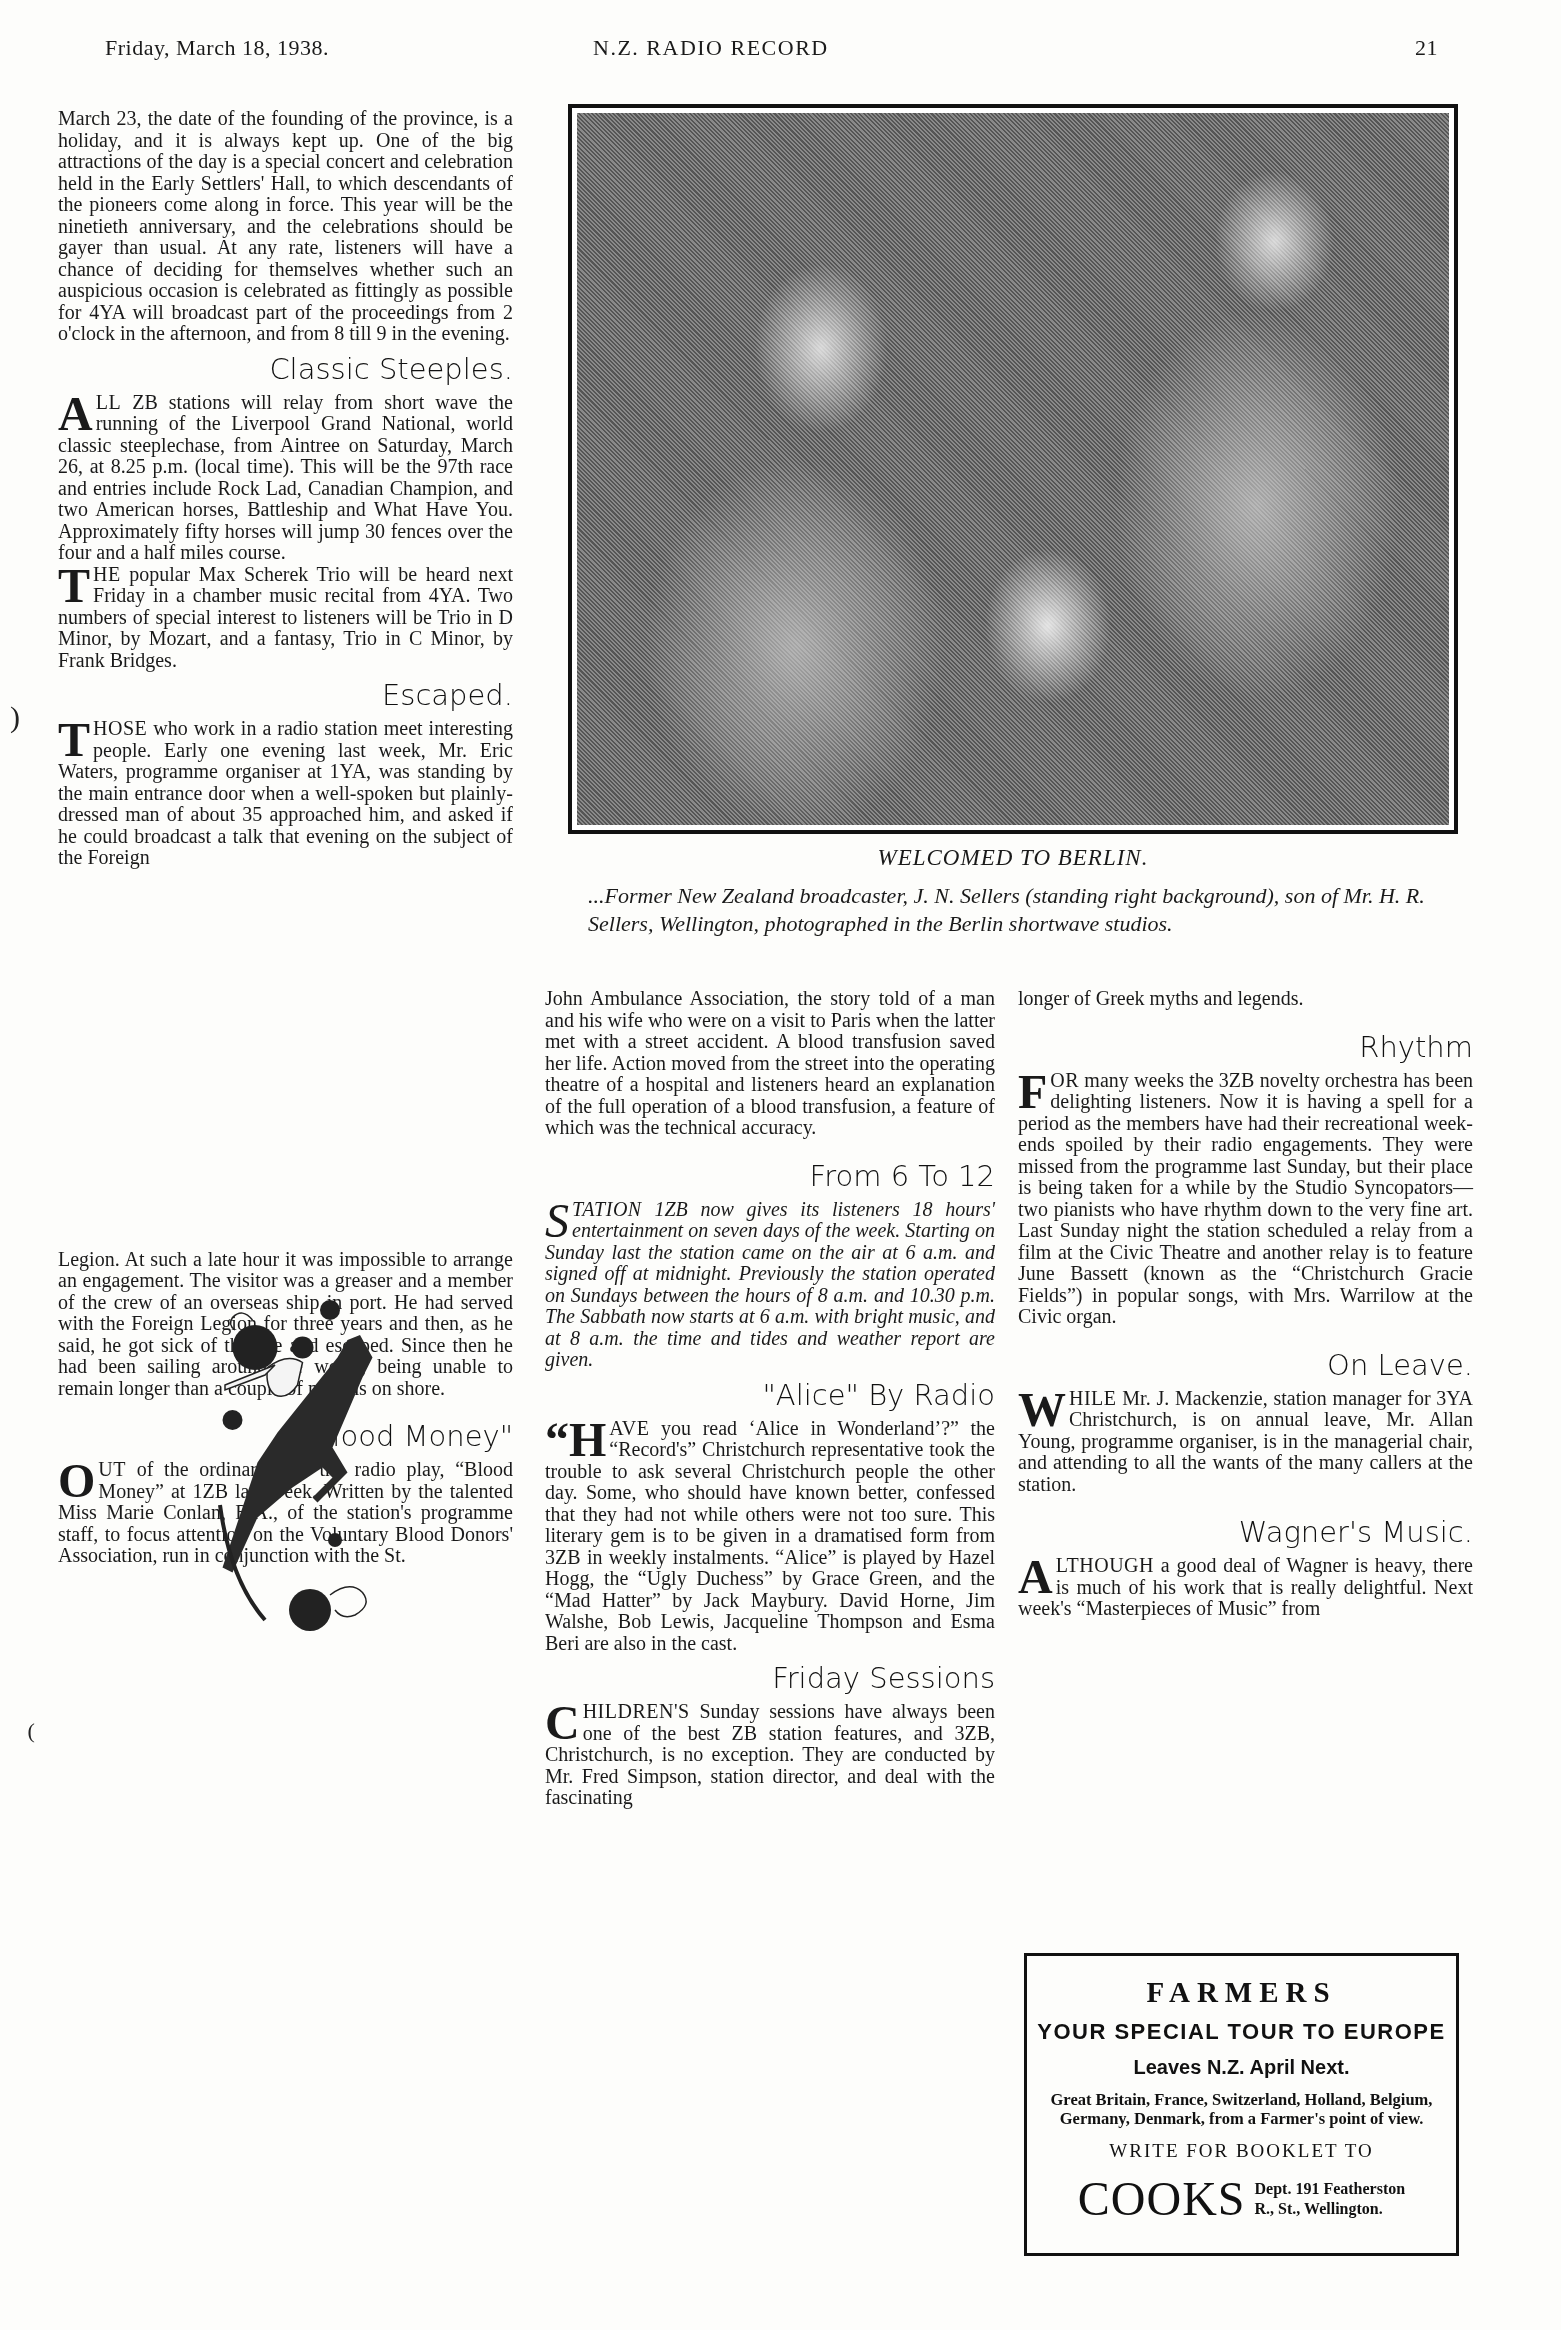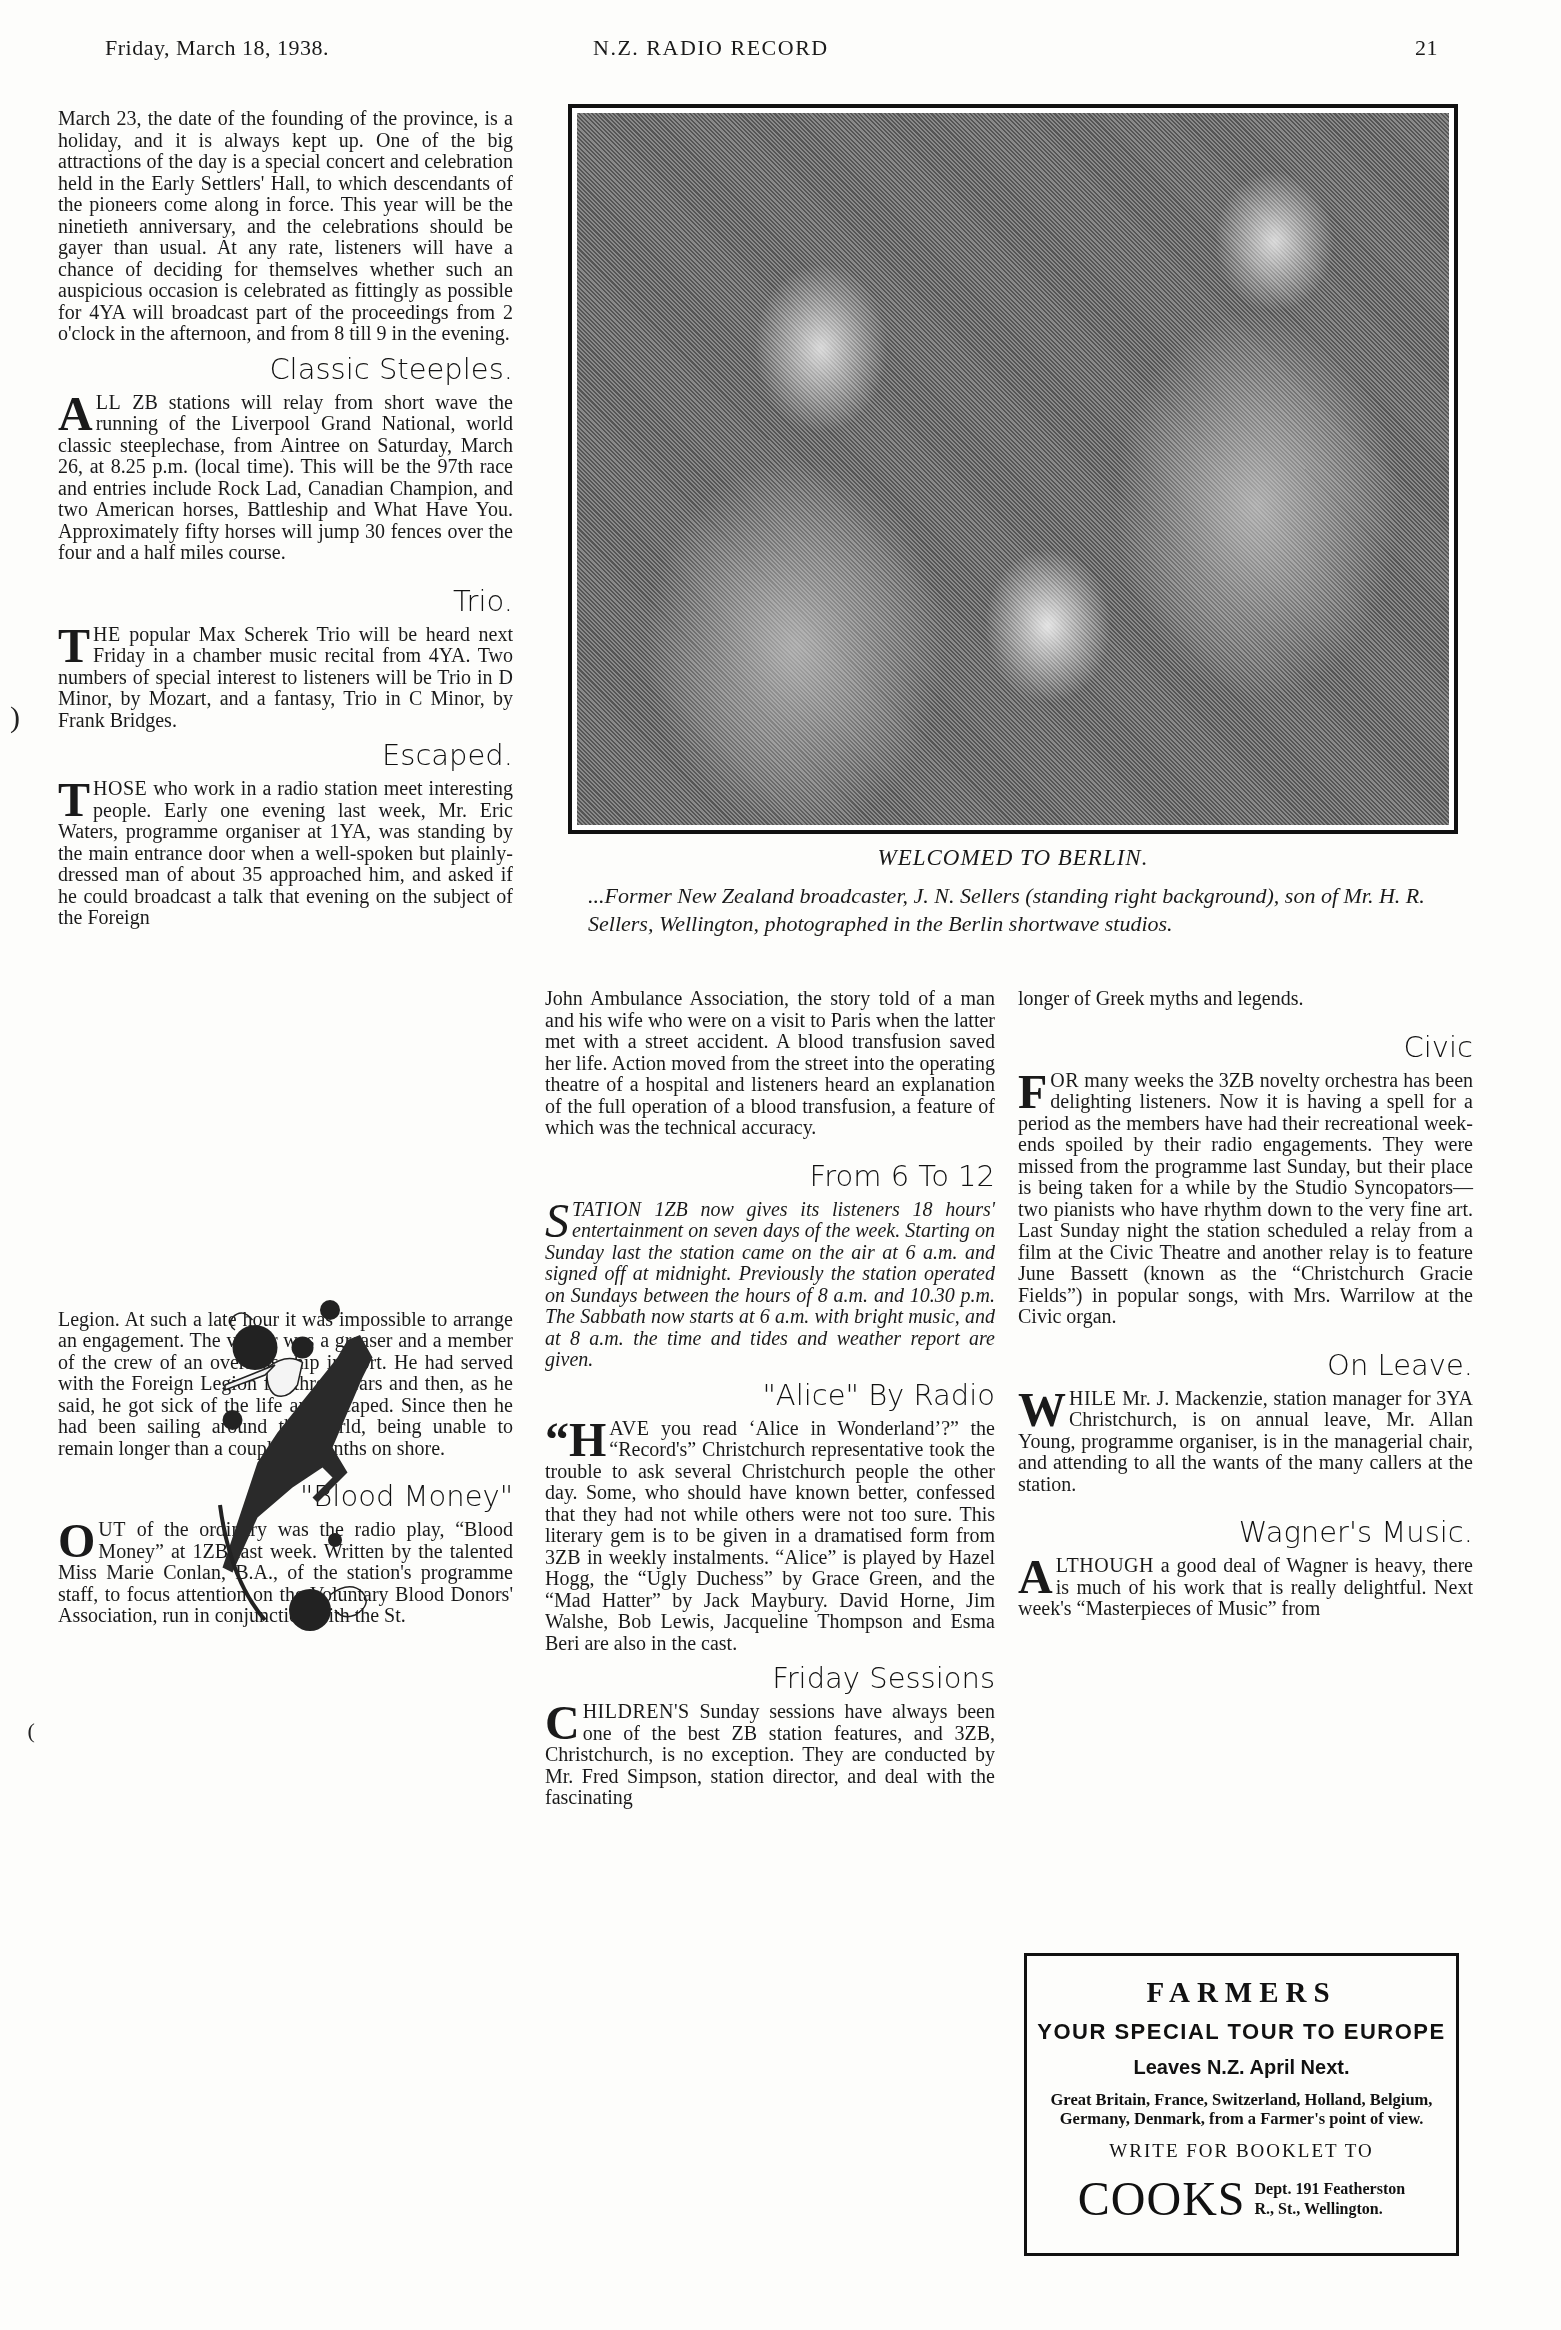--- a/index.html
+++ b/index.html
@@ -80,21 +80,20 @@
 </div>
 
 <div class="col col1">
   <p>March 23, the date of the founding of the province, is a holiday, and it is always kept up. One of the big attractions of the day is a special concert and celebration held in the Early Settlers' Hall, to which descendants of the pioneers come along in force. This year will be the ninetieth anniversary, and the celebrations should be gayer than usual. At any rate, listeners will have a chance of deciding for themselves whether such an auspicious occasion is celebrated as fittingly as possible for 4YA will broadcast part of the proceedings from 2 o'clock in the afternoon, and from 8 till 9 in the evening.</p>
 
   <div class="head">Classic Steeples.</div>
   <p>
     <span class="dropcap">A</span><span class="lead-caps">LL</span> <span>ZB stations will relay from short wave the running of the Liverpool Grand National, world classic steeplechase, from Aintree on Saturday, March 26, at 8.25 p.m. (local time). This will be the 97th race and entries include Rock Lad, Canadian Champion, and two American horses, Battleship and What Have You. Approximately fifty horses will jump 30 fences over the four and a half miles course.</span>
   </p>
 
-  <div class="head" style="margin-top:20px">Trio.</div>
   <p>
     <span class="dropcap">T</span><span class="lead-caps">HE</span> <span>popular Max Scherek Trio will be heard next Friday in a chamber music recital from 4YA. Two numbers of special interest to listeners will be Trio in D Minor, by Mozart, and a fantasy, Trio in C Minor, by Frank Bridges.</span>
   </p>
 
   <div class="head">Escaped.</div>
   <p>
     <span class="dropcap">T</span><span class="lead-caps">HOSE</span> <span>who work in a radio station meet interesting people. Early one evening last week, Mr. Eric Waters, programme organiser at 1YA, was standing by the main entrance door when a well-spoken but plainly-dressed man of about 35 approached him, and asked if he could broadcast a talk that evening on the subject of the Foreign</span>
   </p>
 
   <div style="height:380px"></div>
@@ -149,21 +148,21 @@
 
   <div class="head">Friday Sessions</div>
   <p>
     <span class="dropcap">C</span><span class="lead-caps">HILDREN'S</span> <span>Sunday sessions have always been one of the best ZB station features, and 3ZB, Christchurch, is no exception. They are conducted by Mr. Fred Simpson, station director, and deal with the fascinating</span>
   </p>
 </div>
 
 <div class="col col3">
   <p>longer of Greek myths and legends.</p>
 
-  <div class="head" style="margin-top:20px">Civic</div>
+  <div class="head" style="margin-top:20px">Rhythm</div>
   <p>
     <span class="dropcap">F</span><span class="lead-caps">OR</span> <span>many weeks the 3ZB novelty orchestra has been delighting listeners. Now it is having a spell for a period as the members have had their recreational week-ends spoiled by their radio engagements. They were missed from the programme last Sunday, but their place is being taken for a while by the Studio Syncopators—two pianists who have rhythm down to the very fine art. Last Sunday night the station scheduled a relay from a film at the Civic Theatre and another relay is to feature June Bassett (known as the “Christchurch Gracie Fields”) in popular songs, with Mrs. Warrilow at the Civic organ.</span>
   </p>
 
   <div class="head" style="margin-top:20px">On Leave.</div>
   <p>
     <span class="dropcap">W</span><span class="lead-caps">HILE</span> <span>Mr. J. Mackenzie, station manager for 3YA Christchurch, is on annual leave, Mr. Allan Young, programme organiser, is in the managerial chair, and attending to all the wants of the many callers at the station.</span>
   </p>
 
   <div class="head" style="margin-top:20px">Wagner's Music.</div>

